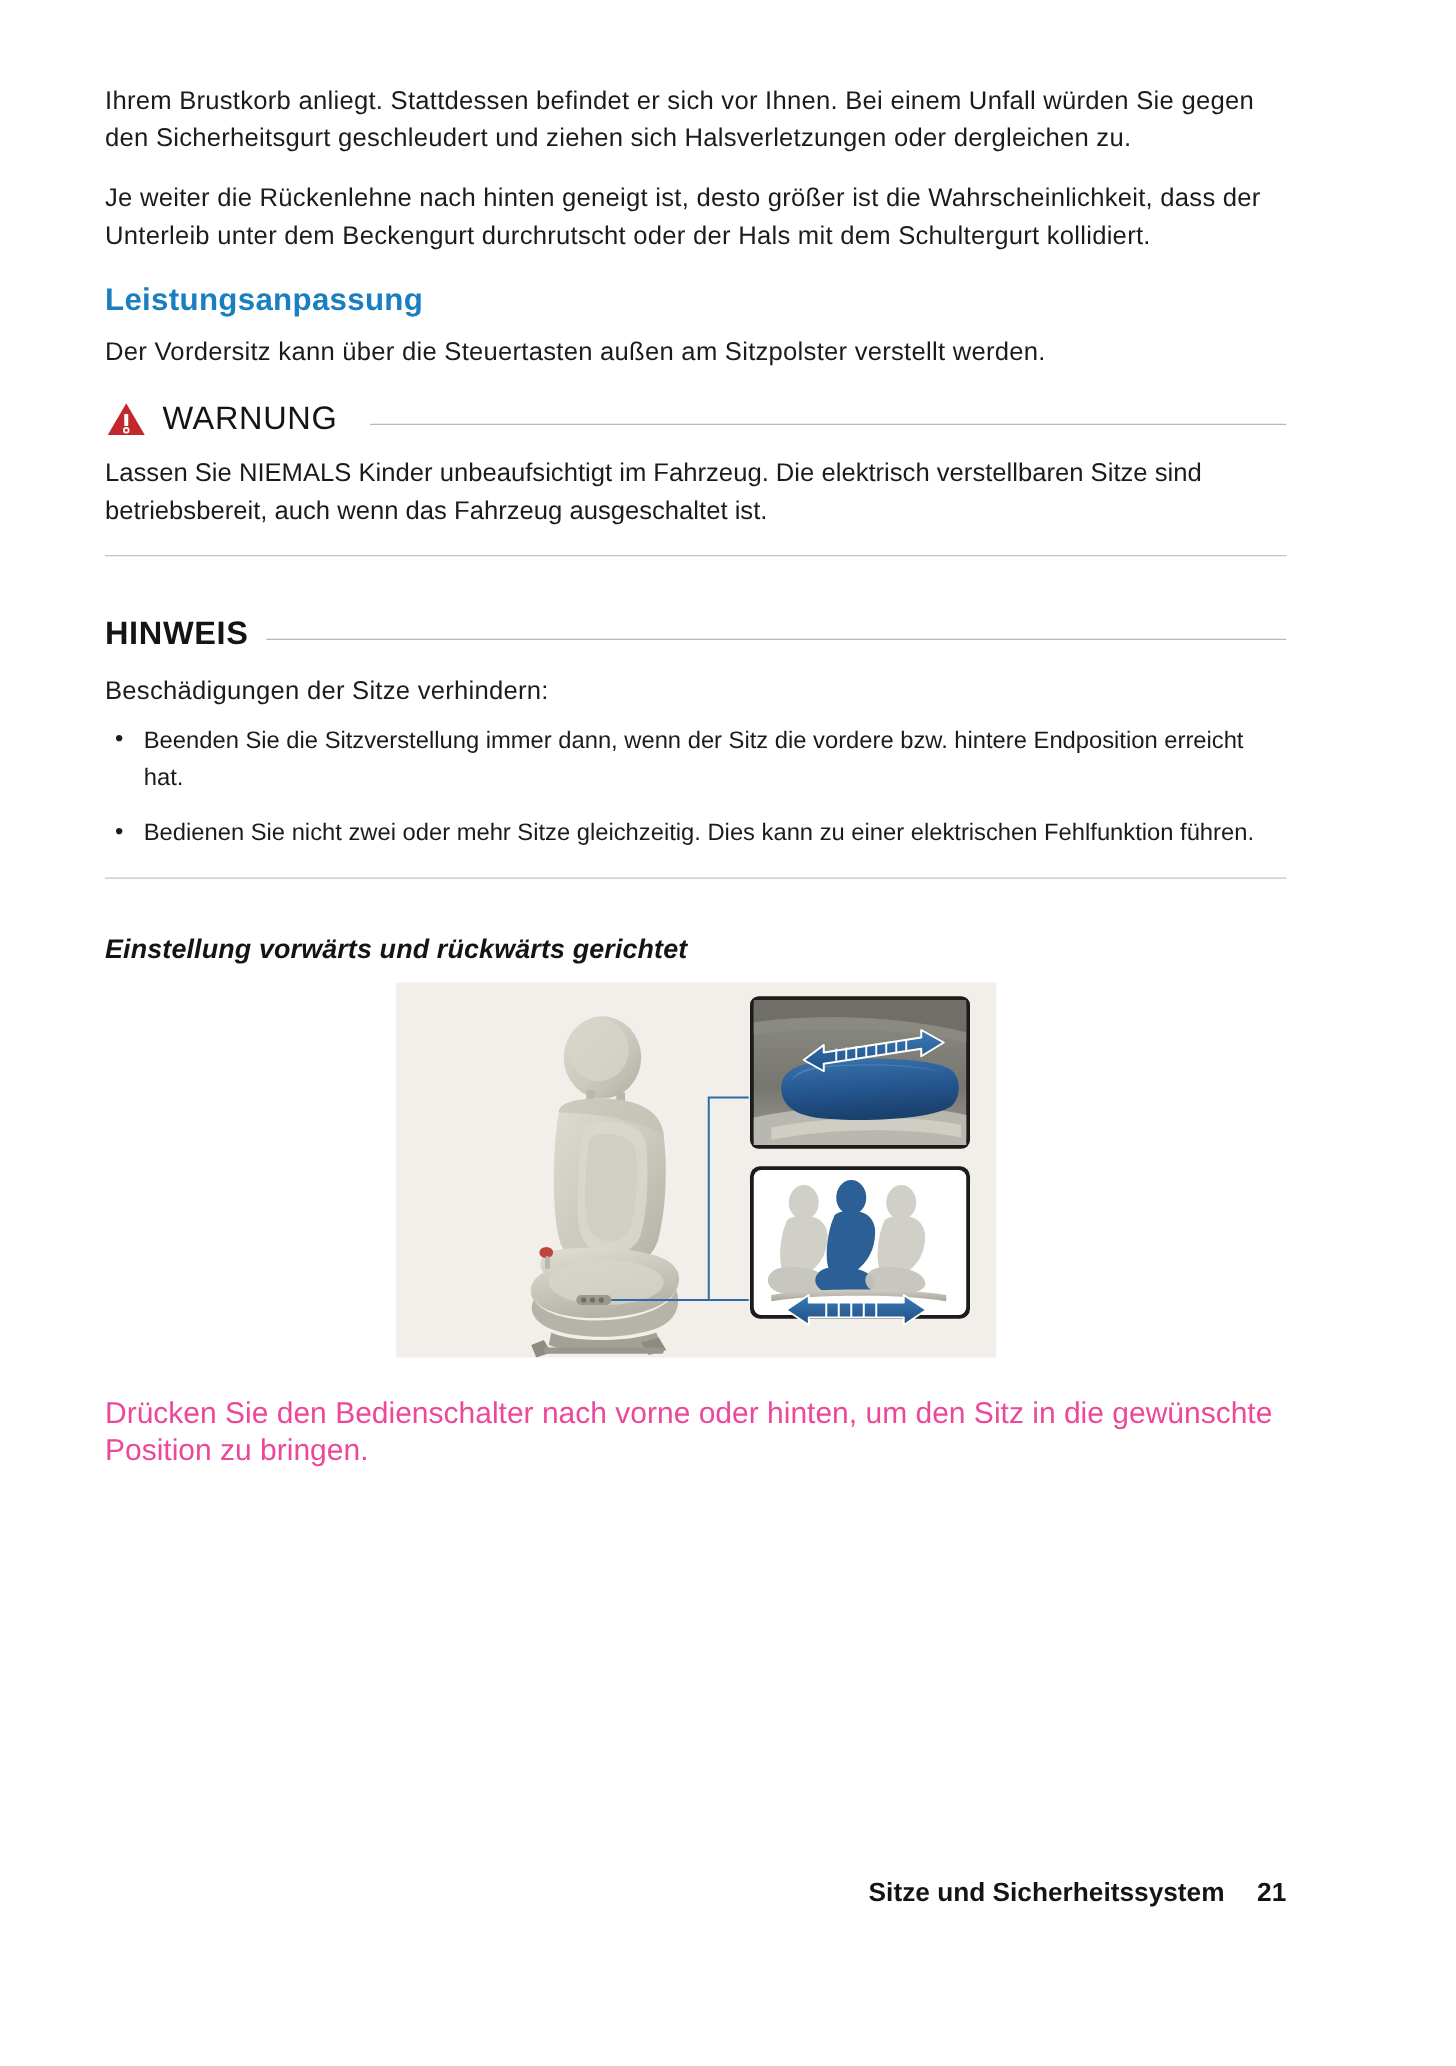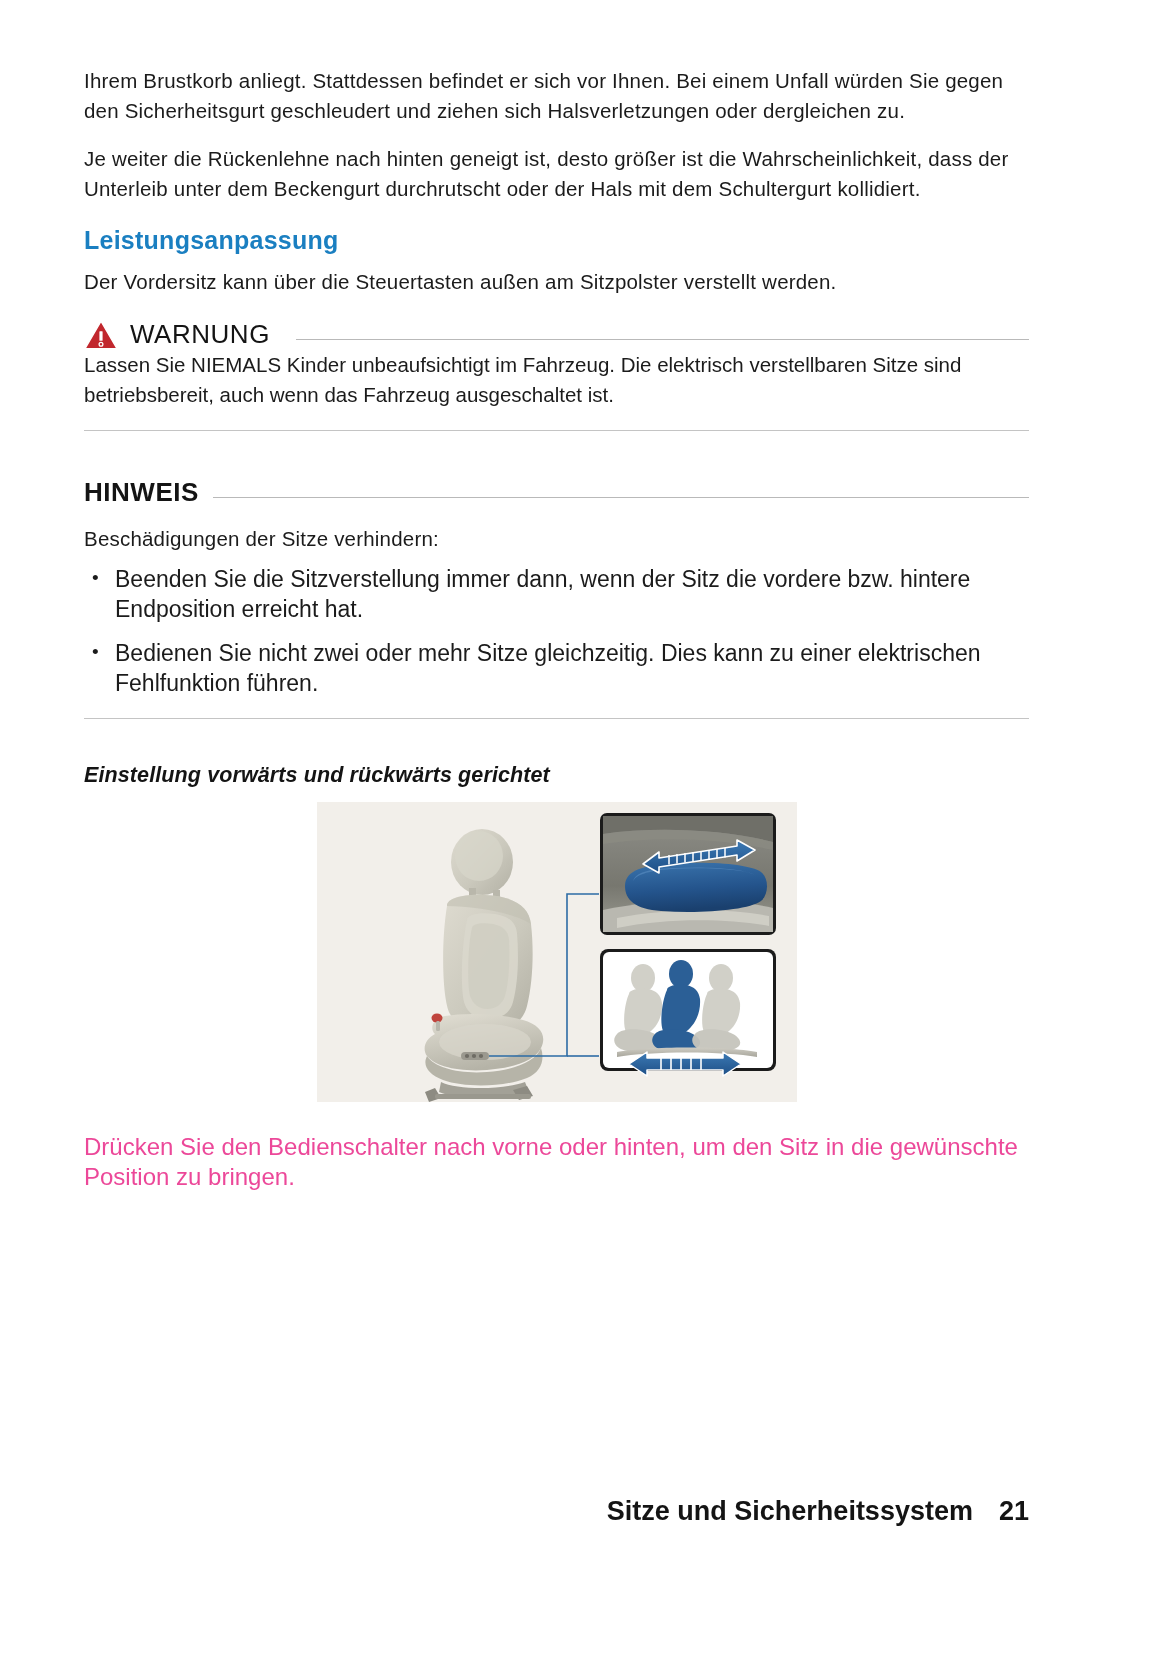--- a/index.html
+++ b/index.html
@@ -40,20 +40,21 @@
     margin: 22px 0 12px 0;
     letter-spacing: 0.01em;
   }
 
   
   .warn-header {
     display: flex;
     align-items: center;
     gap: 12px;
     margin-top: 22px;
+    margin-bottom: 14px;
   }
   .warn-icon {
     width: 34px;
     height: 30px;
     flex: 0 0 auto;
     display: block;
   }
   .warn-title {
     font-size: 26px;
     font-weight: 400;
@@ -97,21 +98,21 @@
     white-space: nowrap;
   }
   ul.bullets {
     list-style: none;
     margin: 6px 0 0 0;
     padding: 0;
   }
   ul.bullets li {
     position: relative;
     padding-left: 31px;
-    font-size: 23px;
+    font-size: 19px;
     line-height: 30px;
     margin-bottom: 14px;
     color: #1b1b1b;
   }
   ul.bullets li:before {
     content: "\2022";
     position: absolute;
     left: 8px;
     top: -1px;
     font-size: 19px;
@@ -146,21 +147,21 @@
     line-height: 30px;
     margin: 0;
     color: #ec4899;
   }
 
   
   .footer {
     position: absolute;
     right: 136px;
     bottom: 126px;
-    font-size: 27px;
+    font-size: 21px;
     font-weight: bold;
     color: #141414;
     display: flex;
     align-items: baseline;
     gap: 26px;
   }
   .footer .pg { font-weight: bold; }
 </style>
 </head>
 <body>

